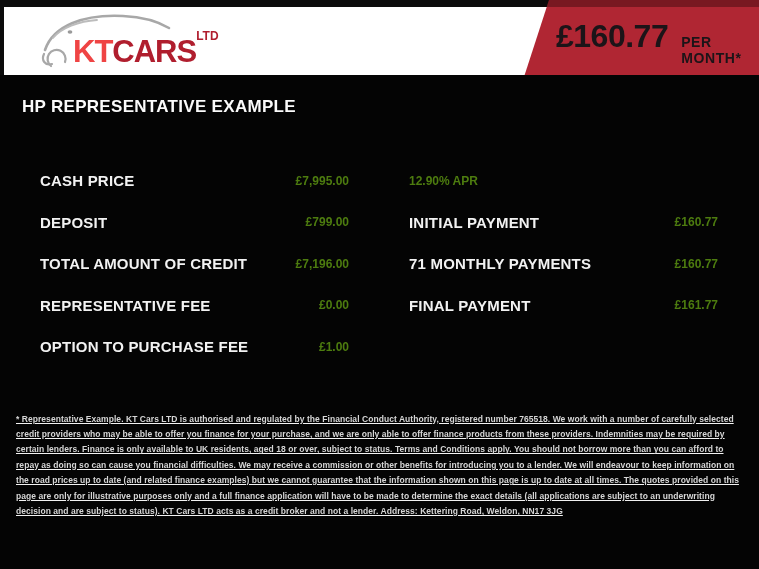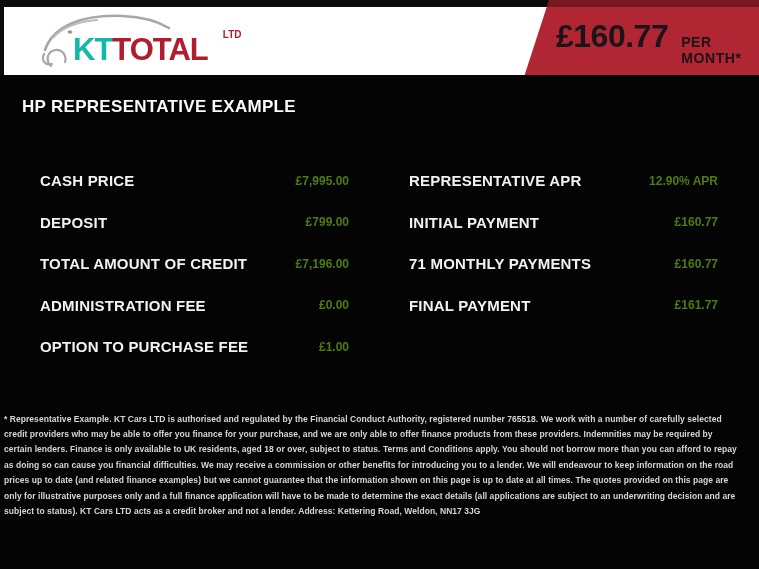--- a/index.html
+++ b/index.html
@@ -27,25 +27,25 @@
     position:absolute; left:45px; top:6px; width:200px; height:66px; z-index:3;
   }
   .logo-car {
     position:absolute; left:-6px; top:2px;
   }
   .logo-text {
     position:absolute; left:28px; top:24px;
     font-size:31px; font-weight:800; letter-spacing:-1px; line-height:1;
     white-space:nowrap;
   }
-  .logo-kt   { color:#14b8a6; }
+  .logo-kt   { color:#ef4444; }
   .logo-cars { color:#b01e2e; }
   .logo-ltd  {
-    color:#b01e2e; font-size:10px; font-weight:800; letter-spacing:0;
-    vertical-align:22px; margin-left:15px;
+    color:#b01e2e; font-size:12px; font-weight:800; letter-spacing:0;
+    vertical-align:22px; margin-left:0;
   }
   .red-flag {
     position:absolute; top:0; bottom:0; left:549px; width:260px;
     background:#b02633;
     border-top:7px solid rgba(20,0,0,0.35);
     transform:skewX(-18deg);
     transform-origin:top left;
     z-index:2;
   }
   .price-wrap {
@@ -78,21 +78,21 @@
   .lbl {
     font-size:15px; font-weight:700; letter-spacing:0.2px; color:#f2f2f2;
     white-space:nowrap;
   }
   .val {
     font-size:12px; font-weight:700; color:#4d7c0f;
     white-space:nowrap;
   }
 
   
-  .footer { padding:44px 20px 0 4px; }
+  .footer { padding:44px 20px 0 16px;text-decoration:underline; }
   .disclaimer {
     font-size:8.5px; line-height:15.4px; font-weight:600;
     color:#d6d6d6; letter-spacing:0.05px;
   }
 </style>
 </head>
 <body>
 
 <div class="header">
   <div class="header-white"></div>
@@ -100,21 +100,21 @@
   <div class="logo">
     <span class="logo-car">
       <svg width="160" height="62" viewBox="0 0 160 62" fill="none">
         <path d="M6,42 C14,18 44,6 84,8 C104,9 120,14 130,20" stroke="#a8a8a8" stroke-width="2.6" fill="none" stroke-linecap="round"></path>
         <path d="M14,30 C22,20 40,13 58,12" stroke="#bcbcbc" stroke-width="1.8" fill="none" stroke-linecap="round"></path>
         <path d="M5,46 c-3,6 1,12 8,10" stroke="#a8a8a8" stroke-width="2.2" fill="none" stroke-linecap="round"></path>
         <path d="M12,58 a9,9 0 1,1 14,-4" stroke="#a8a8a8" stroke-width="2.2" fill="none" stroke-linecap="round"></path>
         <ellipse cx="31" cy="24" rx="2.4" ry="1.7" fill="#9a9a9a"></ellipse>
       </svg>
     </span>
-    <span class="logo-text"><span class="logo-kt">KT</span><span class="logo-cars">TOTAL</span><span class="logo-ltd">LTD</span></span>
+    <span class="logo-text"><span class="logo-kt">KT</span><span class="logo-cars">CARS</span><span class="logo-ltd">LTD</span></span>
   </div>
 
   <div class="red-flag"></div>
   <div class="price-wrap">
     <span class="price-amount">£160.77</span>
     <span class="price-suffix">PER MONTH*</span>
   </div>
 </div>
 
 <div class="title-band">
@@ -129,31 +129,30 @@
     </div>
     <div class="row">
       <span class="lbl">DEPOSIT</span>
       <span class="val">£799.00</span>
     </div>
     <div class="row">
       <span class="lbl">TOTAL AMOUNT OF CREDIT</span>
       <span class="val">£7,196.00</span>
     </div>
     <div class="row">
-      <span class="lbl">ADMINISTRATION FEE</span>
+      <span class="lbl">REPRESENTATIVE FEE</span>
       <span class="val">£0.00</span>
     </div>
     <div class="row">
       <span class="lbl">OPTION TO PURCHASE FEE</span>
       <span class="val">£1.00</span>
     </div>
   </div>
   <div class="col">
     <div class="row">
-      <span class="lbl">REPRESENTATIVE APR</span>
       <span class="val">12.90% APR</span>
     </div>
     <div class="row">
       <span class="lbl">INITIAL PAYMENT</span>
       <span class="val">£160.77</span>
     </div>
     <div class="row">
       <span class="lbl">71 MONTHLY PAYMENTS</span>
       <span class="val">£160.77</span>
     </div>

